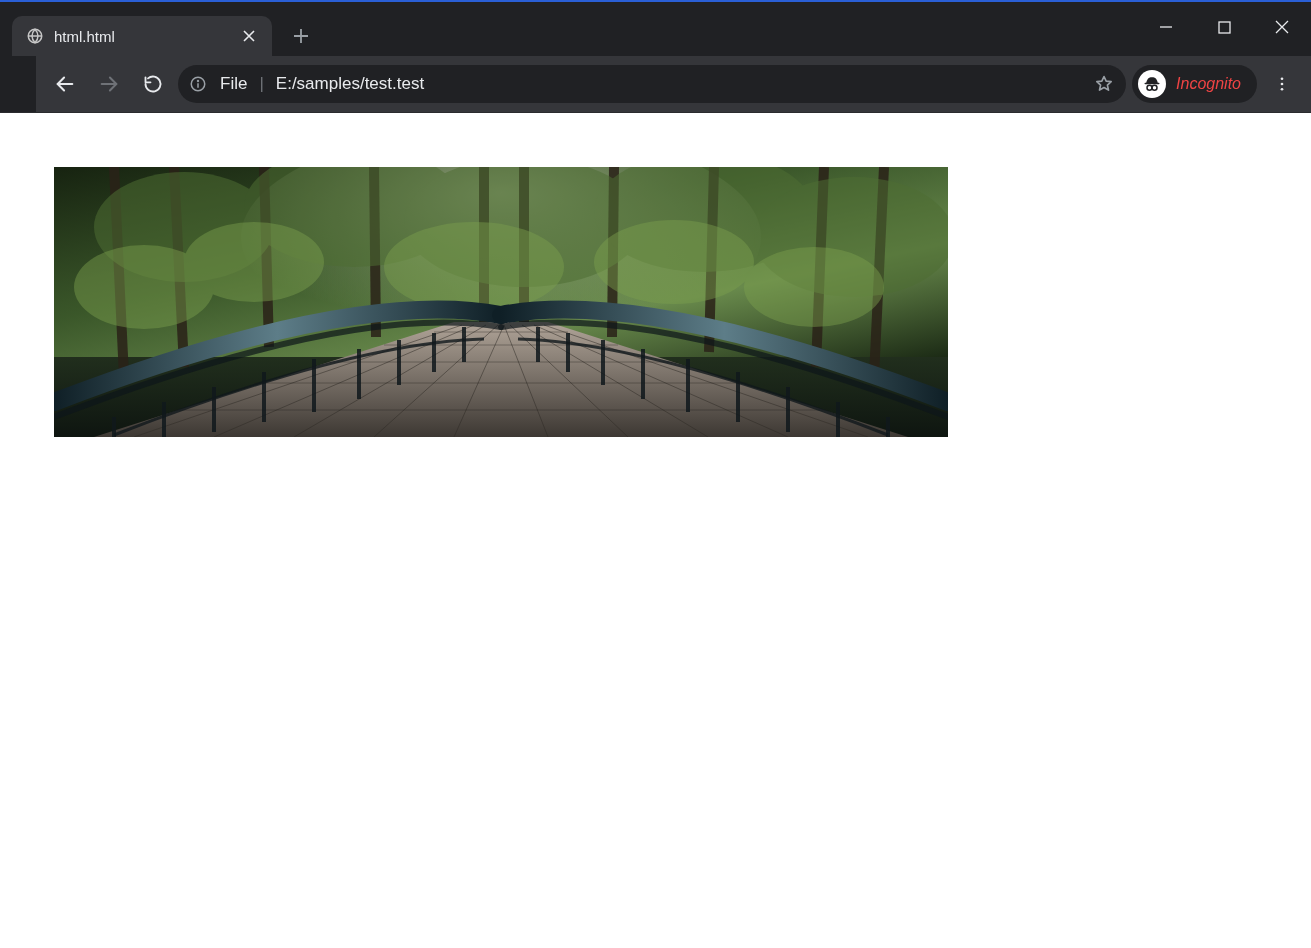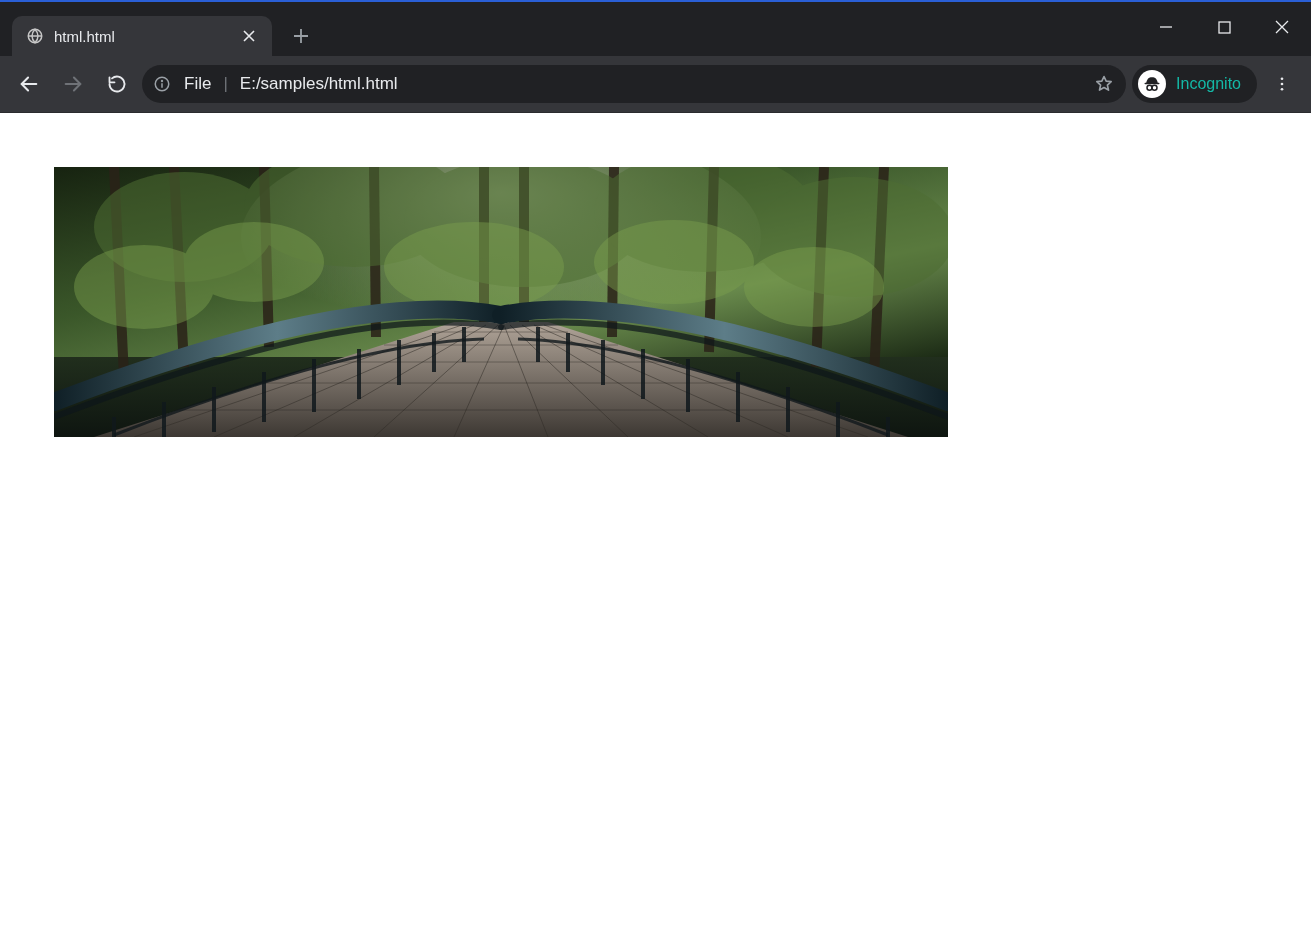--- a/index.html
+++ b/index.html
@@ -20,36 +20,36 @@
     font-size:15px; position:relative;
   }
   .tab .favicon { width:18px; height:18px; display:flex; align-items:center; justify-content:center; }
   .tab .title { flex:1; white-space:nowrap; overflow:hidden; text-overflow:ellipsis; }
   .tab .close { width:18px; height:18px; display:flex; align-items:center; justify-content:center; color:#c7c7c7; border-radius:50%; }
   .newtab { width:34px; height:34px; margin:0 0 3px 12px; display:flex; align-items:center; justify-content:center; color:#9aa0a6; border-radius:50%; }
   .window-controls { position:absolute; right:0; top:0; height:48px; display:flex; }
   .win-btn { width:58px; height:38px; display:flex; align-items:center; justify-content:center; color:#e8eaed; }
 
   
-  .toolbar-row { height:56px; background:#35363a; display:flex; align-items:center; padding:0 10px; gap:6px; }
+  .toolbar-row { height:56px; background:#35363a; display:flex; align-items:center; padding:0 10px; gap:6px;margin-left:36px; }
   .nav-btn { width:38px; height:38px; border-radius:50%; display:flex; align-items:center; justify-content:center; color:#9aa0a6; }
   .nav-btn.enabled { color:#e8eaed; }
   .omnibox {
     flex:1; height:38px; background:#202124; border-radius:19px;
     display:flex; align-items:center; padding:0 8px; gap:10px; color:#e8eaed;
     font-size:17px;
   }
   .omnibox .secure { width:24px; height:24px; display:flex; align-items:center; justify-content:center; color:#9aa0a6; }
   .omnibox .scheme { color:#e8eaed; font-size:17px; }
   .omnibox .sep { color:#6f7277; padding:0 2px; }
   .omnibox .path { color:#e8eaed; flex:1; white-space:nowrap; overflow:hidden; text-overflow:ellipsis; }
   .omnibox .star { width:28px; height:28px; display:flex; align-items:center; justify-content:center; color:#9aa0a6; }
   .incognito-chip {
     display:flex; align-items:center; gap:10px; height:38px; padding:0 16px 0 6px;
-    border-radius:19px; background:#202124; color:#14b8a6; font-size:16px;
+    border-radius:19px; background:#202124; color:#ef4444; font-size:16px;font-style:italic;
   }
   .incognito-chip .hat { width:28px; height:28px; border-radius:50%; background:#fff; display:flex; align-items:center; justify-content:center; }
   .menu-btn { width:38px; height:38px; border-radius:50%; display:flex; align-items:center; justify-content:center; color:#e8eaed; }
 
   
   .viewport { flex:1; background:#fff; position:relative; border-top:1px solid #2a2b2e; }
   .page-body { padding:54px 0 0 54px; }
 
   
   .bridge-img { width:894px; height:270px; display:block; }
@@ -129,21 +129,21 @@
     <div class="omnibox">
       <span class="secure">
         <svg width="18" height="18" viewBox="0 0 24 24" fill="none" stroke="#9aa0a6" stroke-width="2">
             <circle cx="12" cy="12" r="9"></circle>
             <circle cx="12" cy="8" r="0.6" fill="#9aa0a6"></circle>
             <path d="M12 11v6"></path>
           </svg>
       </span>
       <span class="scheme">File</span>
       <span class="sep">|</span>
-      <span class="path">E:/samples/html.html</span>
+      <span class="path">E:/samples/test.test</span>
       <span class="star">
         <svg width="20" height="20" viewBox="0 0 24 24" fill="none" stroke="#9aa0a6" stroke-width="2" stroke-linejoin="round">
             <path d="M12 3l2.6 5.6 6 .6-4.5 4.1 1.3 6-5.4-3-5.4 3 1.3-6L3.4 9.2l6-.6z"></path>
           </svg>
       </span>
     </div>
 
     <div class="incognito-chip">
       <span class="hat">
         <svg width="20" height="20" viewBox="0 0 24 24">

